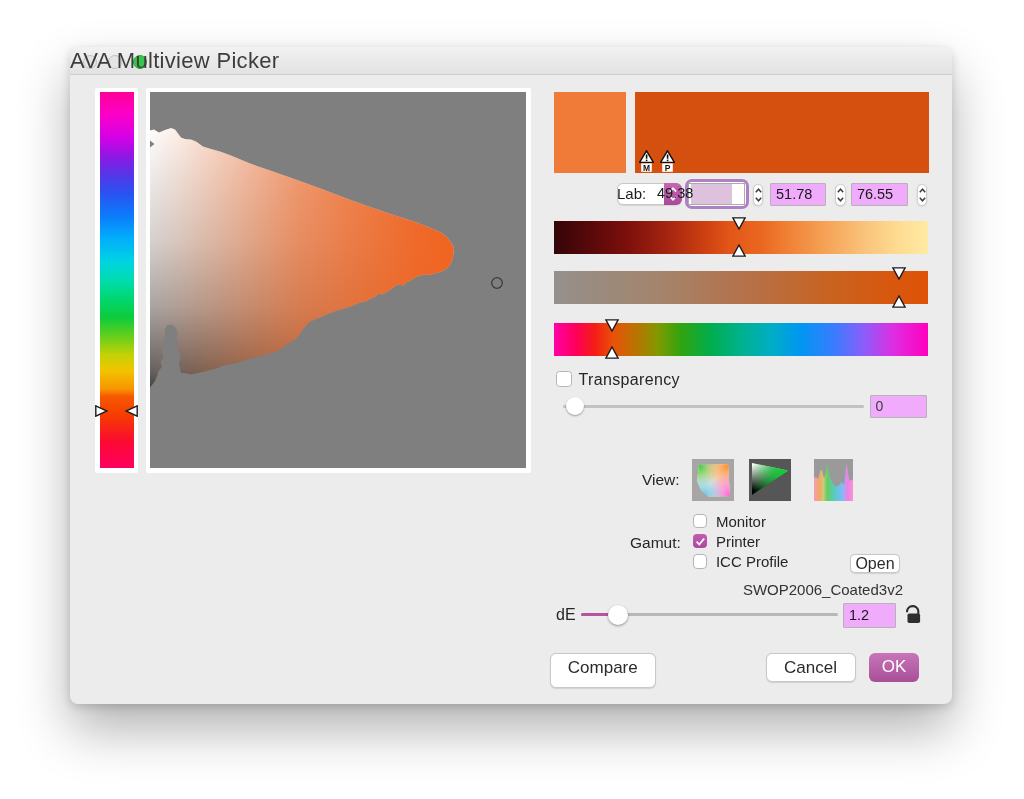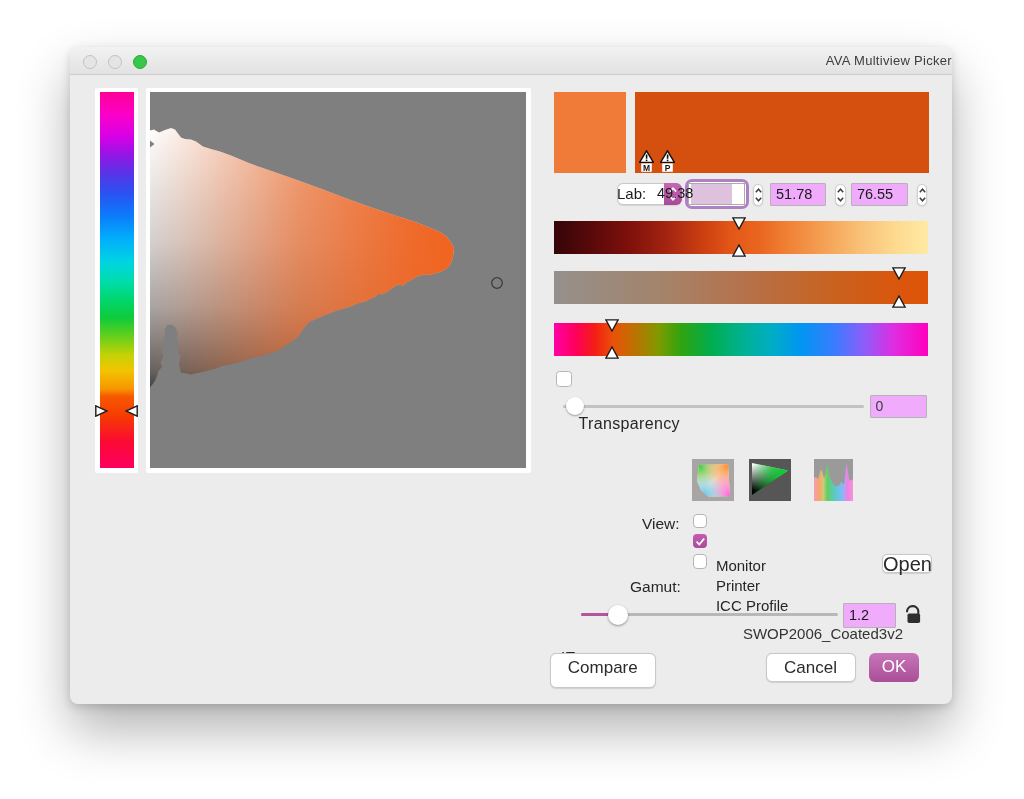--- a/index.html
+++ b/index.html
@@ -5,22 +5,22 @@
 html,body{margin:0;padding:0;background:#ffffff;}
 body{width:1024px;height:799px;position:relative;overflow:hidden;font-family:"Liberation Sans",sans-serif;}
 .window{position:absolute;left:70px;top:47px;width:882px;height:657px;background:#ececec;border-radius:8px;
   box-shadow:0 26px 52px rgba(0,0,0,0.30), 0 3px 10px rgba(0,0,0,0.16);}
 .titlebar{position:absolute;left:0;top:0;width:100%;height:28px;border-radius:8px 8px 0 0;
   background:linear-gradient(#f2f2f2,#e2e2e2);border-bottom:1px solid #cdcdcd;box-sizing:border-box;}
 .tl{position:absolute;top:8px;width:14px;height:14px;border-radius:50%;box-sizing:border-box;}
 .tl1{left:13px;background:#e5e5e5;border:1px solid #c2c2c2;}
 .tl2{left:38px;background:#e5e5e5;border:1px solid #c2c2c2;}
 .tl3{left:63px;background:#36c84b;border:1px solid #28ab35;}
-.title{position:absolute;top:0;left:0;width:100%;height:28px;line-height:28px;text-align:right;
-  font-size:13px;letter-spacing:0.3px;color:#3d3d3d;}
+.title{position:absolute;top:0;left:0;width:100%;height:28px;line-height:28px;text-align:left;
+  font-size:22px;letter-spacing:0.3px;color:#3d3d3d;}
 .abs{position:absolute;}
 
 .well{position:absolute;background:#fff;border-radius:2px;}
 .huestrip{position:absolute;left:29.5px;top:45px;width:34px;height:376px;
   background:linear-gradient(to bottom,
    #ff0096 0%, #fb00c8 6%, #d600e6 12%, #9117e4 17%, #5536e8 22%, #2a52f2 27%,
    #0b7cfb 33%, #01aefb 39%, #00d3e3 45%, #00dcb0 50%, #00d770 55%, #0ecb3b 60%,
    #65cf1c 65%, #c4d206 70%, #f2c400 74%, #f79500 79%, #f65800 81%, #f63c00 86%,
    #fb0a33 93%, #ff0060 100%);}
 
@@ -44,21 +44,21 @@
   #350508 0%, #59090a 10%, #7e100b 20%, #a32410 30%, #cc3f11 40%, #e25617 47%,
   #ea6620 55%, #ef7f33 62%, #f5a054 72%, #f9c077 82%, #fdd98f 91%, #ffeaa4 100%);}
 .bar2{top:224px;background:linear-gradient(to right,
   #95908c 0%, #a3846c 28%, #b4724c 50%, #c9621f 75%, #d8570e 90%, #de5306 100%);}
 .bar3{top:275.5px;background:linear-gradient(to right,
   #ff00a6 0%, #fe0058 6%, #f41e14 11%, #e95308 16%, #b07a00 23%, #7f9a00 28%,
   #30a410 34%, #00ad4e 42%, #00b18d 50%, #00aec4 58%, #0096f2 66%, #3a7cfe 75%,
   #8e5cfa 83%, #e02ce0 91%, #ff00be 100%);}
 .checkbox{position:absolute;width:14px;height:14px;background:#fff;border:1px solid #b5b5b5;
   border-radius:3px;box-sizing:border-box;}
-.label{position:absolute;font-size:13px;color:#262626;margin-top:44px;}
+.label{position:absolute;font-size:13px;color:#262626;}
 .btn{position:absolute;background:#fff;border:1px solid #c8c8c8;border-radius:6px;box-sizing:border-box;
   text-align:center;color:#2b2b2b;box-shadow:0 0.5px 1px rgba(0,0,0,0.12);}
 </style>
 </head>
 <body>
 <div class="window">
   <div class="titlebar">
     <div class="tl tl1"></div>
       <div class="tl tl2"></div>
       <div class="tl tl3"></div>
@@ -230,21 +230,21 @@
   <div class="label" style="left:510.8px;top:486.5px;width:100px;text-align:right;font-size:15.5px;">Gamut:</div>
   <div class="checkbox" style="left:622.9px;top:466.9px;width:14.5px;height:14.5px;border-radius:4px;"></div>
   <div class="label" style="left:645.9px;top:465.8px;font-size:15px;">Monitor</div>
   <div class="abs" style="left:622.9px;top:486.9px;width:14.5px;height:14.5px;background:linear-gradient(#c35cb0,#ad4a9c);border-radius:4px;"></div>
   <svg class="abs" style="left:622.9px;top:486.9px;" width="15" height="15">
       <path d="M3.6,7.6 l2.7,2.9 l4.9,-6" fill="none" stroke="#fff" stroke-width="1.8"></path>
     </svg>
   <div class="label" style="left:645.9px;top:486px;font-size:15px;">Printer</div>
   <div class="checkbox" style="left:622.9px;top:507.4px;width:14.5px;height:14.5px;border-radius:4px;"></div>
   <div class="label" style="left:645.9px;top:506.4px;font-size:15px;">ICC Profile</div>
-  <div class="btn" style="left:780px;top:507px;width:50px;height:19px;font-size:20px;line-height:18px;border-radius:5px;margin-left:32px;">Open</div>
+  <div class="btn" style="left:780px;top:507px;width:50px;height:19px;font-size:16px;line-height:18px;border-radius:5px;">Open</div>
 
   <div class="label" style="left:633px;top:533.5px;width:200px;text-align:right;font-size:15px;color:#333;">SWOP2006_Coated3v2</div>
 
   <div class="label" style="left:486px;top:559px;font-size:16px;">dE</div>
   <div class="abs" style="left:511px;top:566.4px;width:257px;height:3px;background:#b8b8b8;border-radius:2px;"></div>
   <div class="abs" style="left:511px;top:566.4px;width:37px;height:3px;background:#b5539d;border-radius:2px;"></div>
   <div class="abs" style="left:538px;top:558px;width:20px;height:20px;border-radius:50%;background:#fff;box-shadow:0 1px 2.5px rgba(0,0,0,0.4);"></div>
   <div class="field" style="left:773px;top:556.3px;width:53px;height:24.5px;line-height:22.5px;font-size:14.5px;">1.2</div>
   <svg class="abs" style="left:835px;top:556px;" width="18" height="23">
     <path d="M2,8.4 a5.7,5.7 0 0 1 11.3,-0.6 l0,3" fill="none" stroke="#2e2e2e" stroke-width="2.1" stroke-linecap="round"></path>

